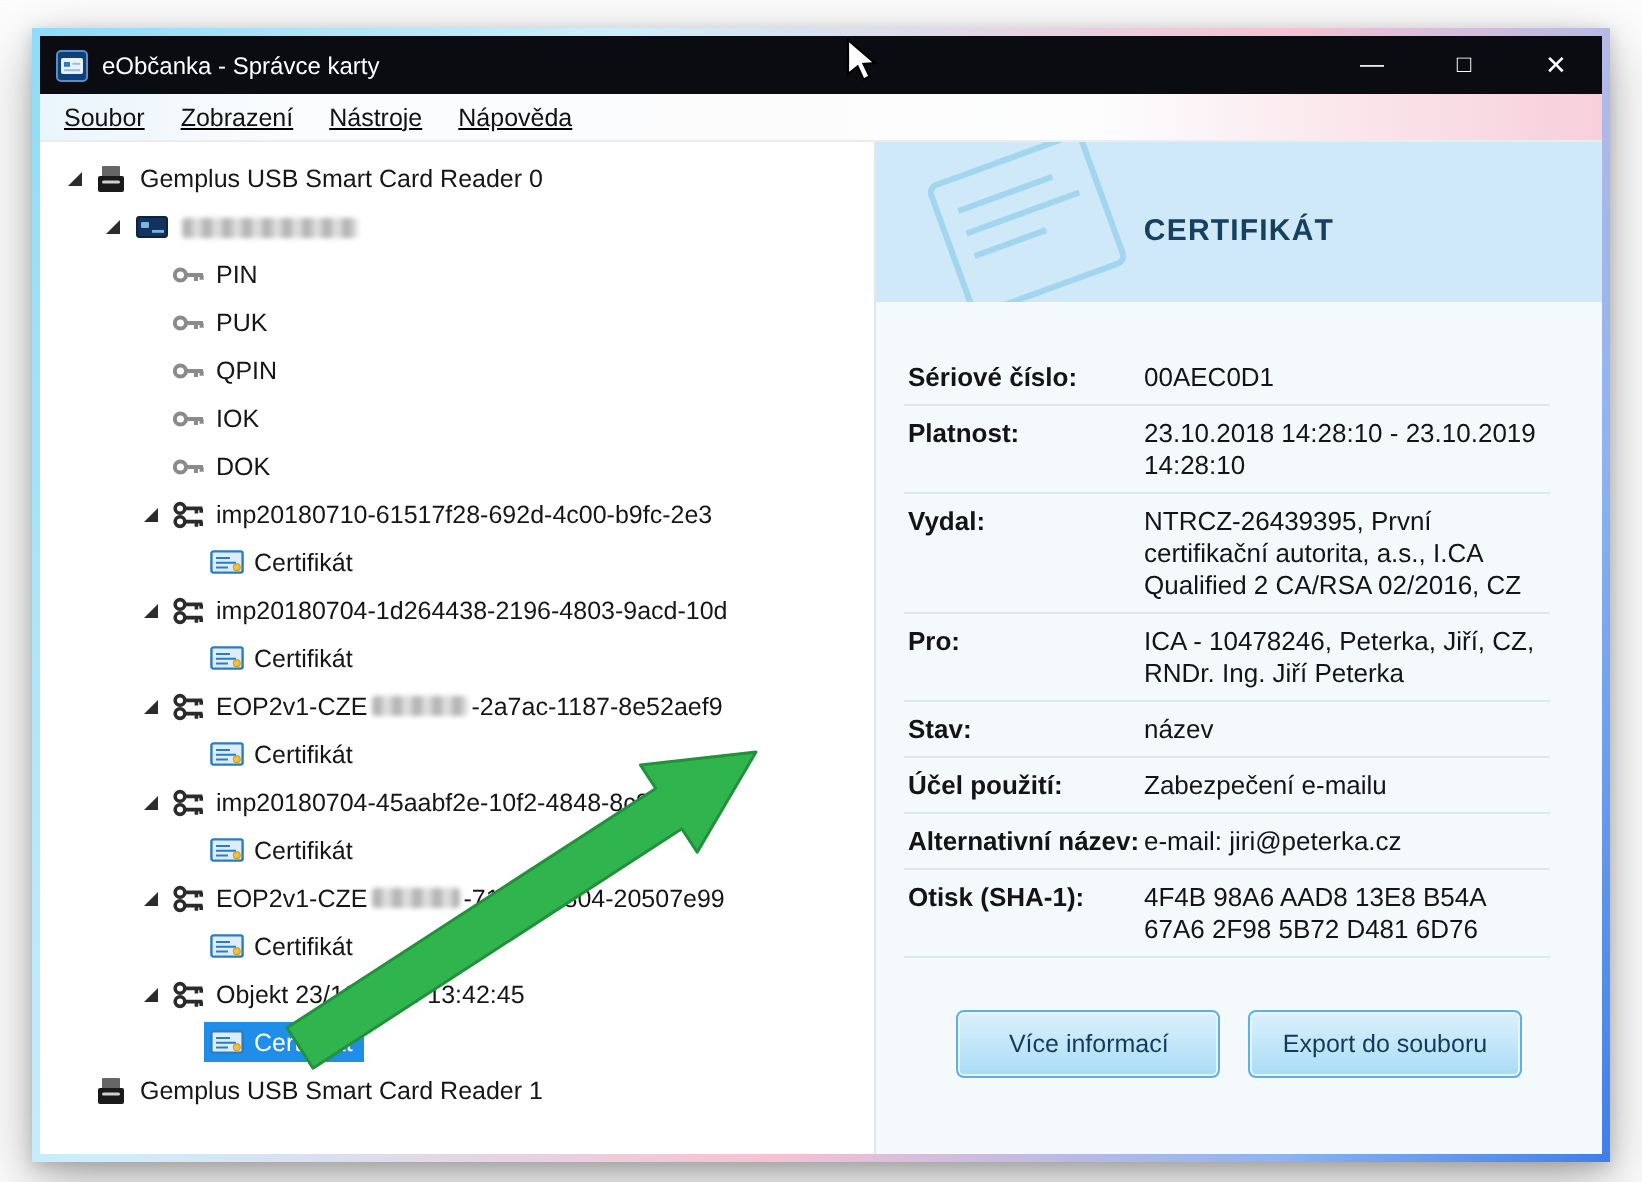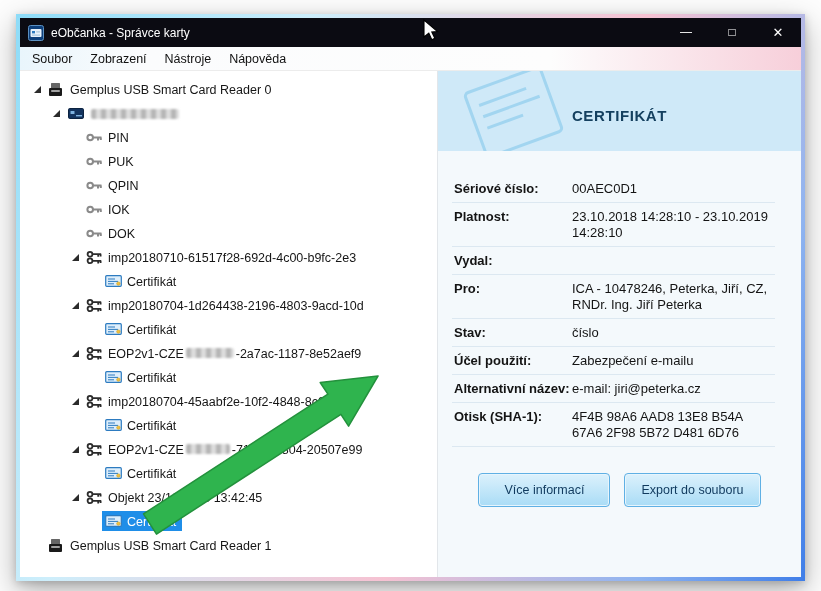--- a/index.html
+++ b/index.html
@@ -19,21 +19,21 @@
   
   .titlebar { height: 29px; background: #0b0b12; display: flex; align-items: center; padding-left: 8px; gap: 7px; flex-shrink: 0; }
   .titlebar .title { color: #ffffff; font-size: 12px; }
   .controls { margin-left: auto; display: flex; height: 100%; }
   .ctrl { width: 46px; text-align: center; color: #ffffff; font-size: 12px; line-height: 29px; }
   .ctrl.close { font-size: 13px; }
 
   
   .menubar { height: 24px; display: flex; align-items: stretch; flex-shrink: 0;
     background: linear-gradient(to right, #e9f5fc 0%, #fbfcfd 16%, #fdfdfd 68%, #f7cfda 100%);
-    border-bottom: 1px solid #ececec; }
+    border-bottom: 1px solid #ececec; text-decoration: underline; }
   .menu-item { font-size: 12.5px; color: #111; padding: 0 9px; display: flex; align-items: center; }
   .menu-item:first-child { margin-left: 3px; }
 
   
   .main { flex: 1; display: flex; min-height: 0; }
   .tree-panel { width: 418px; flex-shrink: 0; background: #ffffff; padding-top: 6px; overflow: hidden; border-right: 1px solid #e2e6ea; }
 
   
   .trow { height: 24px; display: flex; align-items: center; font-size: 12.5px; color: #161616; white-space: nowrap; overflow: hidden; }
   .expander { width: 15px; flex-shrink: 0; display: flex; justify-content: center; align-items: center; }
@@ -431,28 +431,29 @@
               <div class="drow">
                 <div class="dlabel">Sériové číslo:</div>
                 <div class="dvalue">00AEC0D1</div>
               </div>
               <div class="drow">
                 <div class="dlabel">Platnost:</div>
                 <div class="dvalue">23.10.2018 14:28:10 - 23.10.2019 14:28:10</div>
               </div>
               <div class="drow">
                 <div class="dlabel">Vydal:</div>
+                <div class="dvalue">NTRCZ-26439395, První certifikační autorita, a.s., I.CA Qualified 2 CA/RSA 02/2016, CZ</div>
               </div>
               <div class="drow">
                 <div class="dlabel">Pro:</div>
                 <div class="dvalue">ICA - 10478246, Peterka, Jiří, CZ, RNDr. Ing. Jiří Peterka</div>
               </div>
               <div class="drow">
                 <div class="dlabel">Stav:</div>
-                <div class="dvalue">číslo</div>
+                <div class="dvalue">název</div>
               </div>
               <div class="drow">
                 <div class="dlabel">Účel použití:</div>
                 <div class="dvalue">Zabezpečení e-mailu</div>
               </div>
               <div class="drow">
                 <div class="dlabel">Alternativní název:</div>
                 <div class="dvalue">e-mail: jiri@peterka.cz</div>
               </div>
               <div class="drow">

